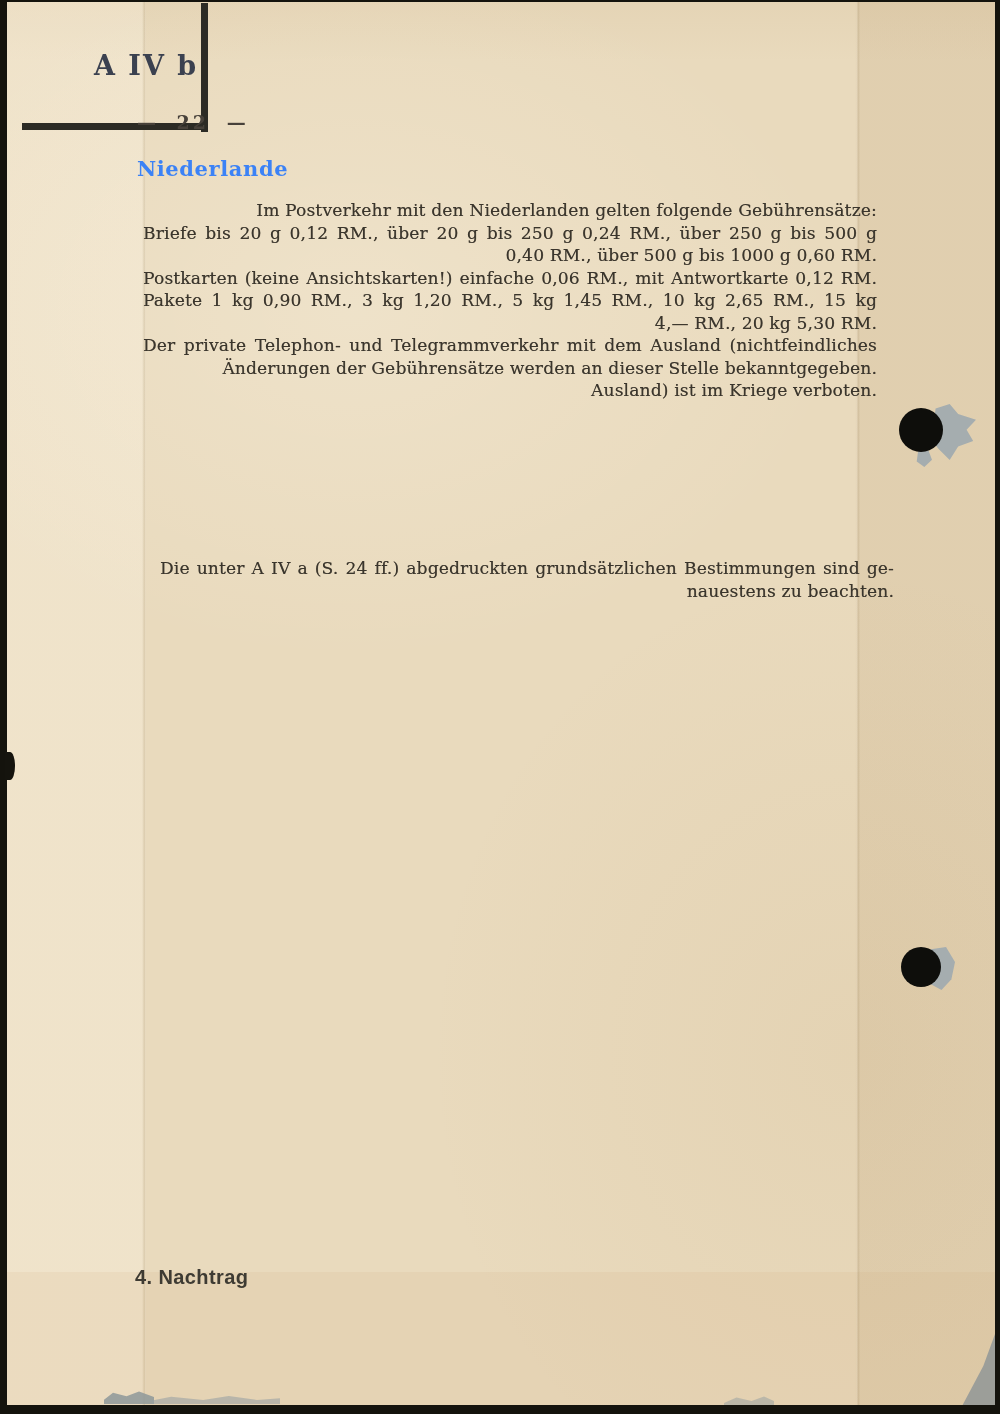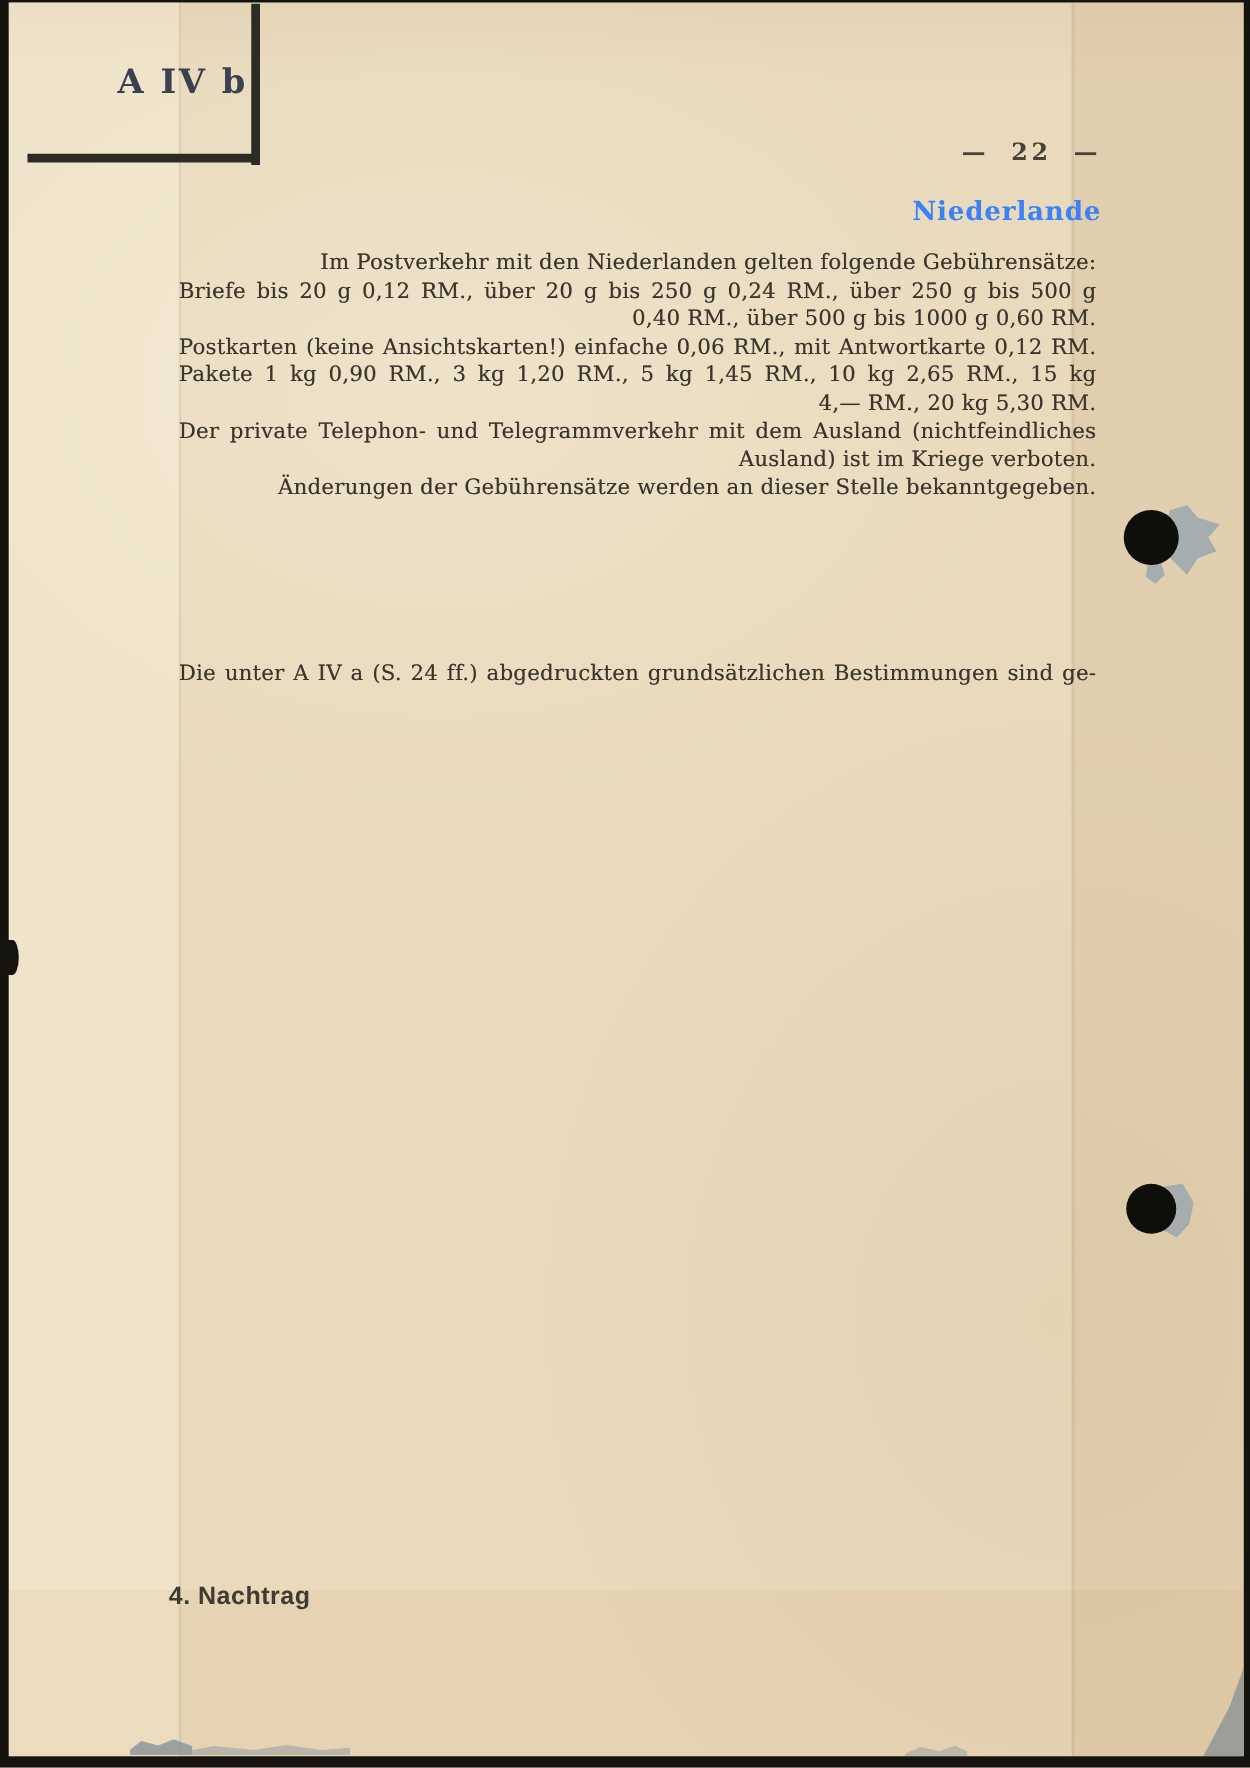--- a/index.html
+++ b/index.html
@@ -35,33 +35,33 @@
   
   .corner-v{position:absolute;left:201px;top:3px;width:7px;height:129px;background:var(--corner_ink,#2c2b25);z-index:3;}
   .corner-h{position:absolute;left:22px;top:123px;width:186px;height:7px;background:var(--corner_ink,#2c2b25);z-index:3;}
   .corner-label{
     position:absolute;left:94px;top:50px;z-index:3;
     font-family:"DejaVu Serif", serif;font-weight:bold;font-size:27px;
     letter-spacing:2px;color:var(--label_ink,#3b4150);
   }
 
   
-  .centered{position:absolute;left:147px;width:734px;text-align:right;z-index:3;}
+  .centered{position:absolute;left:137px;width:734px;text-align:left;z-index:3;}
   .page-number{top:111px;font-size:19px;font-weight:bold;color:#47413a;letter-spacing:3px;word-spacing:8px;}
   .heading{top:156px;font-size:21px;font-weight:bold;color:#3b82f6;letter-spacing:0.6px;margin:0;}
 
   
   .text-block{
     position:absolute;left:143px;width:734px;z-index:3;
     font-size:17px;color:var(--ink,#3a352c);
     letter-spacing:0.2px;
     text-shadow:0.25px 0 0 rgba(58,53,44,0.55);
   }
   .block1{top:199px;}
-  .block2{top:528px;}
+  .block2{top:557px;margin-left:17px;}
   .tline{height:22.5px;line-height:22.5px;white-space:nowrap;text-align:right;}
   .tline.just{text-align:justify;-moz-text-align-last:justify;text-align-last:justify;text-justify:inter-word;}
   .lead{font-weight:normal;}
 
   
   .footer-label{
     position:absolute;left:135px;top:1266px;z-index:3;
     font-family:"Liberation Sans", sans-serif;font-weight:bold;
     font-size:20px;color:#3e3b33;letter-spacing:0.4px;
   }
@@ -105,25 +105,26 @@
 <h1 class="centered heading">Niederlande</h1>
 
 <div class="text-block block1">
     <div class="tline">Im Postverkehr mit den Niederlanden gelten folgende Gebührensätze:</div>
     <div class="tline just"><span class="lead">Briefe</span> bis 20 g 0,12 RM., über 20 g bis 250 g 0,24 RM., über 250 g bis 500 g</div>
     <div class="tline">0,40 RM., über 500 g bis 1000 g 0,60 RM.</div>
     <div class="tline just"><span class="lead">Postkarten (keine Ansichtskarten!)</span> einfache 0,06 RM., mit Antwortkarte 0,12 RM.</div>
     <div class="tline just"><span class="lead">Pakete</span> 1 kg 0,90 RM., 3 kg 1,20 RM., 5 kg 1,45 RM., 10 kg 2,65 RM., 15 kg</div>
     <div class="tline">4,— RM., 20 kg 5,30 RM.</div>
     <div class="tline just">Der private Telephon- und Telegrammverkehr mit dem Ausland (nichtfeindliches</div>
+    <div class="tline">Änderungen der Gebührensätze werden an dieser Stelle bekanntgegeben.</div>
     <div class="tline">Ausland) ist im Kriege verboten.</div>
-    <div class="tline">Änderungen der Gebührensätze werden an dieser Stelle bekanntgegeben.</div>
   </div>
 <div class="text-block block2">
     <div class="tline just">Die unter A IV a (S. 24 ff.) abgedruckten grundsätzlichen Bestimmungen sind ge-</div>
+    <div class="tline">nauestens zu beachten.</div>
   </div>
 
 <div class="footer-label">4. Nachtrag</div>
 
 <div class="patch patch1"></div>
 <div class="patch patch1b"></div>
 <div class="patch patch2"></div>
 <div class="hole hole1"></div>
 <div class="hole hole2"></div>
 

